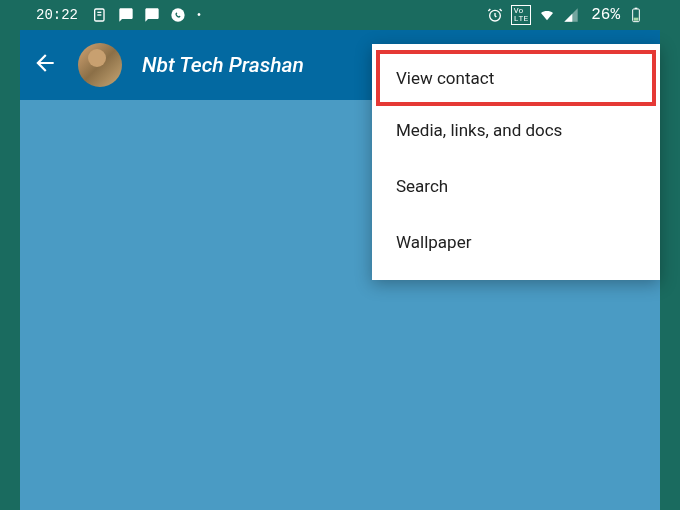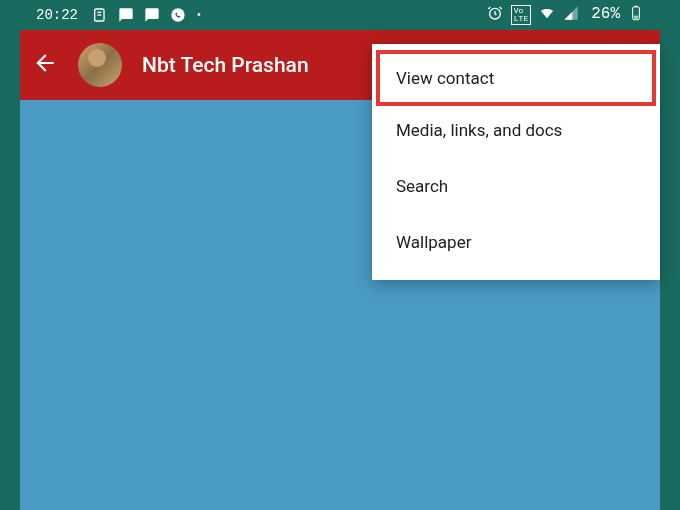--- a/index.html
+++ b/index.html
@@ -1,24 +1,24 @@
 <!DOCTYPE html>
 <html><head>
   <meta charset="utf-8">
   <style>
     * { margin: 0; padding: 0; box-sizing: border-box; }
     body { font-family: Roboto, Arial, sans-serif; background: #1a6b5f; width: 680px; height: 510px; overflow: hidden; position: relative; }
     .frame { position: absolute; top: 0; left: 20px; right: 20px; bottom: 0; background: #1a6b5f; }
     .statusbar { height: 30px; background: #1a6b5f; display: flex; align-items: center; padding: 0 16px; color: white; font-size: 14px; font-family: Liberation Mono, monospace; }
     .statusbar .time { font-weight: 500; }
     .statusbar .left-icons { display: flex; gap: 10px; margin-left: 14px; align-items: center; }
-    .statusbar .right-icons { margin-left: auto; display: flex; gap: 8px; }
+    .statusbar .right-icons { margin-left: auto; display: flex; gap: 8px; align-items: center; }
     .statusbar .battery { font-size: 16px; margin-left: 4px; }
     .icon-sm { width: 16px; height: 16px; display: inline-block; }
-    .appbar { height: 70px; background: #b91c1c; display: flex; align-items: center; padding: 0 12px; gap: 20px; }
+    .appbar { height: 70px; background: #0369a1; display: flex; align-items: center; padding: 0 12px; gap: 20px; font-style: italic; }
     .back { color: white; }
     .avatar { width: 44px; height: 44px; border-radius: 50%; background: linear-gradient(135deg, #d4a574 0%, #8b6f47 50%, #c9a876 100%); position: relative; overflow: hidden; }
     .avatar::after { content: ''; position: absolute; left: 10px; top: 6px; width: 18px; height: 18px; background: #c8a070; border-radius: 50%; }
     .contact-name { color: white; font-size: 21px; font-weight: 500; white-space: nowrap; overflow: hidden; }
     .chat-body { position: absolute; top: 100px; left: 0; right: 0; bottom: 0; background: #4a9bc4; }
     .menu { position: absolute; top: 44px; right: 0; width: 288px; background: white; box-shadow: 0 4px 16px rgba(0,0,0,0.3); padding: 10px 4px; }
     .menu-item { padding: 18px 20px; font-size: 17px; color: #212121; display: flex; align-items: center; justify-content: space-between; cursor: pointer; }
     .menu-item.highlighted { border: 4px solid #e53935; margin: -4px 0; padding: 14px 16px; position: relative; }
     .submenu-arrow { color: #757575; font-size: 14px; }
   </style>

